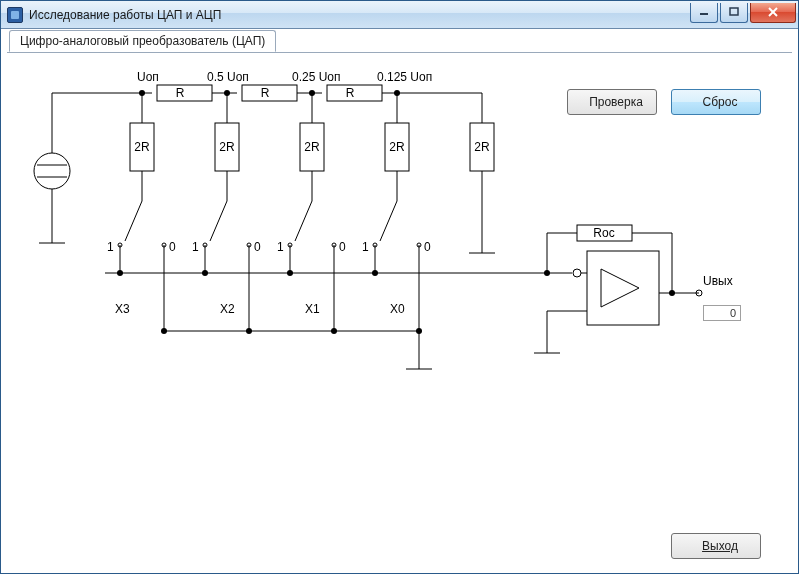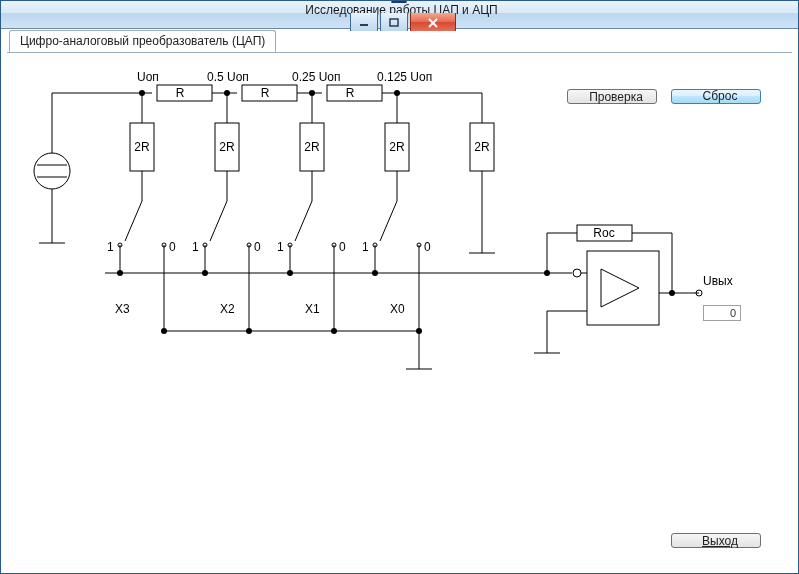--- a/index.html
+++ b/index.html
@@ -18,21 +18,20 @@
     border: 1px solid #2a5a8a;
     background: #fff;
     position: relative;
   }
   .titlebar {
     height: 28px;
     background: linear-gradient(to bottom, #eaf3fb 0%, #d7e8f7 45%, #bdd7ef 46%, #cfe3f5 100%);
     display: flex; align-items: center;
     padding: 0 2px 0 6px;
     border-bottom: 1px solid #6b8aab;
-    flex-direction: column;
   }
   .app-icon {
     width:16px; height:16px; margin-right:6px;
     background:#2b5fa3; border:1px solid #1d3a63; border-radius:2px;
     position:relative;
   }
   .app-icon:after{
     content:""; position:absolute; inset:3px; background:#7fb2e6; border-radius:1px;
   }
   .title-text { color:#1a1a1a; font-size:12px; flex:0 0 auto; }
@@ -87,33 +86,32 @@
     position:absolute; left:0; right:0; top:22px; bottom:0;
     background:#fff;
   }
 
   
   .diagram { position:absolute; inset:0; }
 
   
   .btn {
     position:absolute;
-    width:90px; height:15px;
+    width:90px; height:26px;
     border:1px solid #707070;
     border-radius:3px;
     background:linear-gradient(to bottom,#f6f6f6,#e3e3e3);
     font-size:12px; color:#222;
     display:flex; align-items:center; justify-content:center;
     cursor:default;
     padding-left:8px;
   }
   .btn.blue {
     border-color:#3c7fb1;
     background:linear-gradient(to bottom,#eaf6fd 0%, #d9f0fc 49%, #bee6fd 50%, #a7d9f5 100%);
-    align-items:flex-end;
   }
   .outval {
     position:absolute;
     width:38px; height:16px;
     border:1px solid #a0a0a0;
     background:#fff;
     font-size:11px; color:#333;
     display:flex; align-items:center; justify-content:flex-end;
     padding-right:4px;
   }

